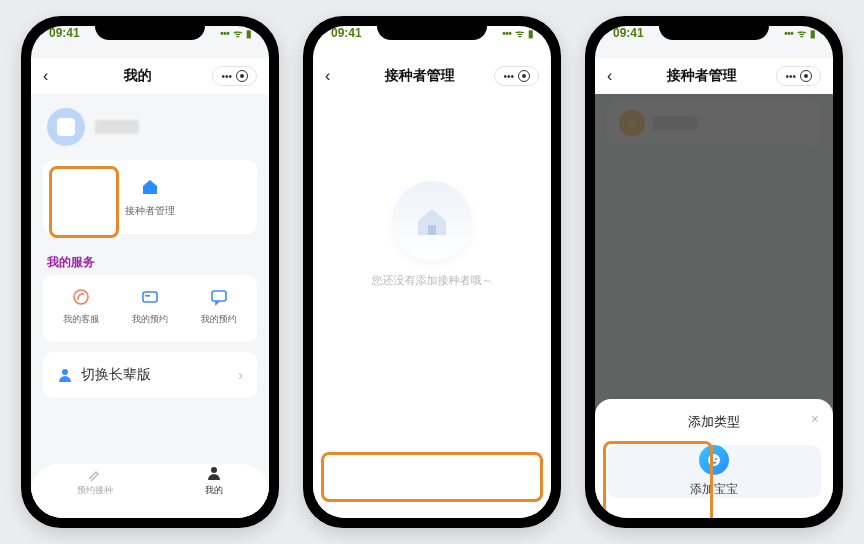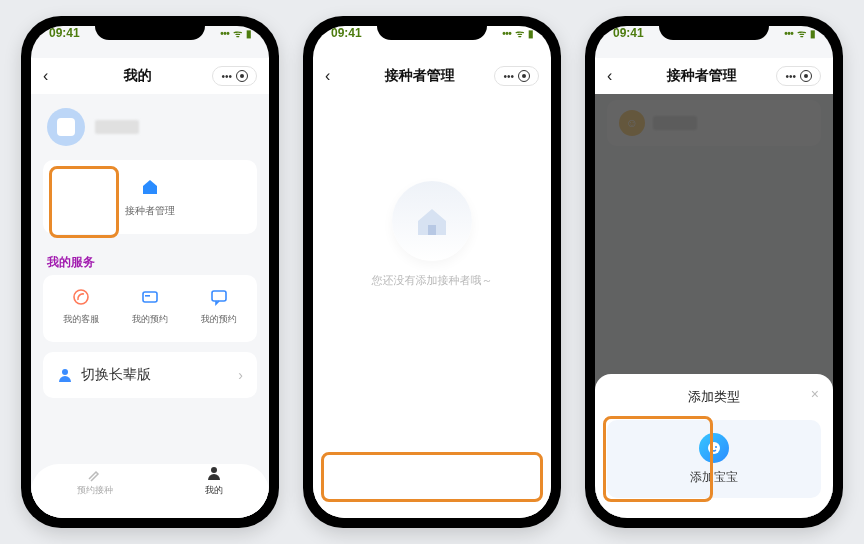--- a/index.html
+++ b/index.html
@@ -48,21 +48,21 @@
   .empty-txt{font-size:11px;color:#b9b9b9;}
   .primary-btn{position:absolute;bottom:22px;left:14px;right:14px;height:40px;background:#2d5bed;color:#fff;border-radius:6px;font-size:13px;display:flex;align-items:center;justify-content:center;}
 
   
   .shade{position:absolute;inset:0;background:rgba(40,40,40,.72);}
   .listitem{position:absolute;top:6px;left:12px;right:12px;height:46px;background:#fff;border-radius:10px;display:flex;align-items:center;padding:0 12px;gap:8px;}
   .li-av{width:26px;height:26px;border-radius:50%;background:#ffcf73;display:flex;align-items:center;justify-content:center;color:#fff;font-size:12px;}
   .sheet{position:absolute;bottom:0;left:0;right:0;background:#fff;border-radius:16px 16px 0 0;padding:14px 12px 20px;}
   .sheet-title{font-size:13px;font-weight:500;text-align:center;color:#222;position:relative;margin-bottom:14px;}
   .sheet-close{position:absolute;right:2px;top:-2px;font-size:14px;color:#bbb;}
-  .opts{display:flex;gap:24px;}
+  .opts{display:flex;gap:24px;flex-direction:column;}
   .opt{flex:1;height:78px;border-radius:10px;background:#f2f6fc;display:flex;flex-direction:column;align-items:center;justify-content:center;gap:6px;font-size:12px;color:#333;}
   .opt .badge{width:30px;height:30px;border-radius:50%;background:linear-gradient(135deg,#38c6ff,#2a8cff);display:flex;align-items:center;justify-content:center;}
   .opt .badge.b2{background:linear-gradient(135deg,#5b8dff,#2558e6);}
 
   svg{display:block;}
 </style>
 </head>
 <body>
 
 <div class="stage">

